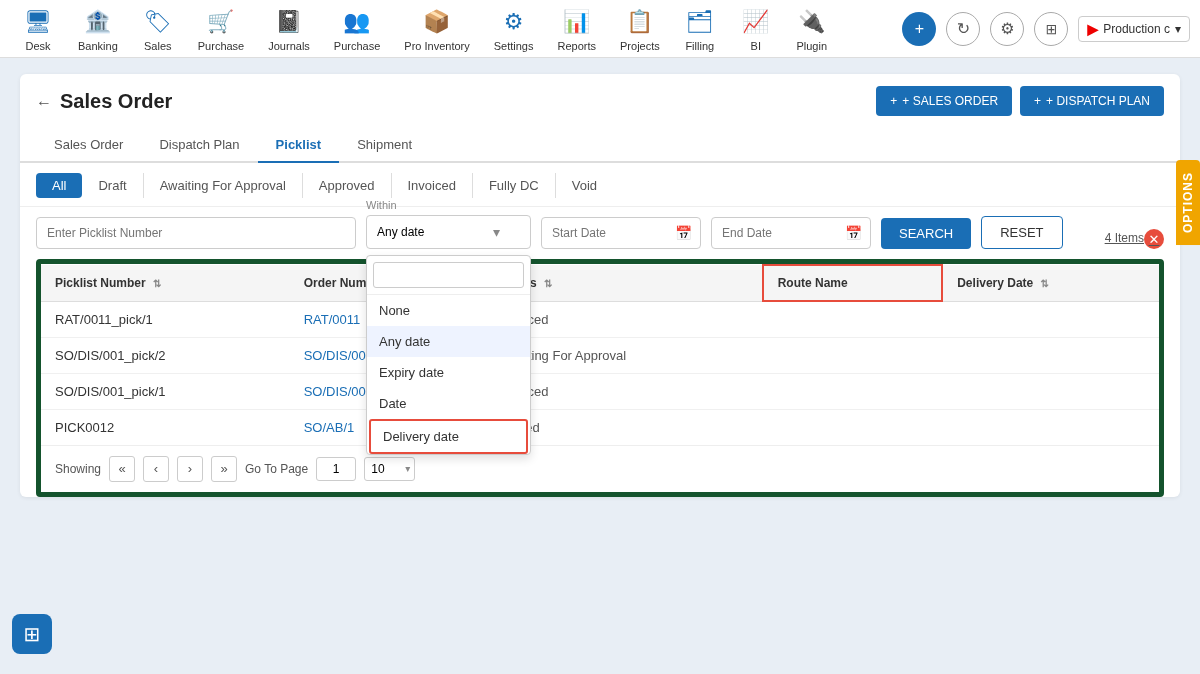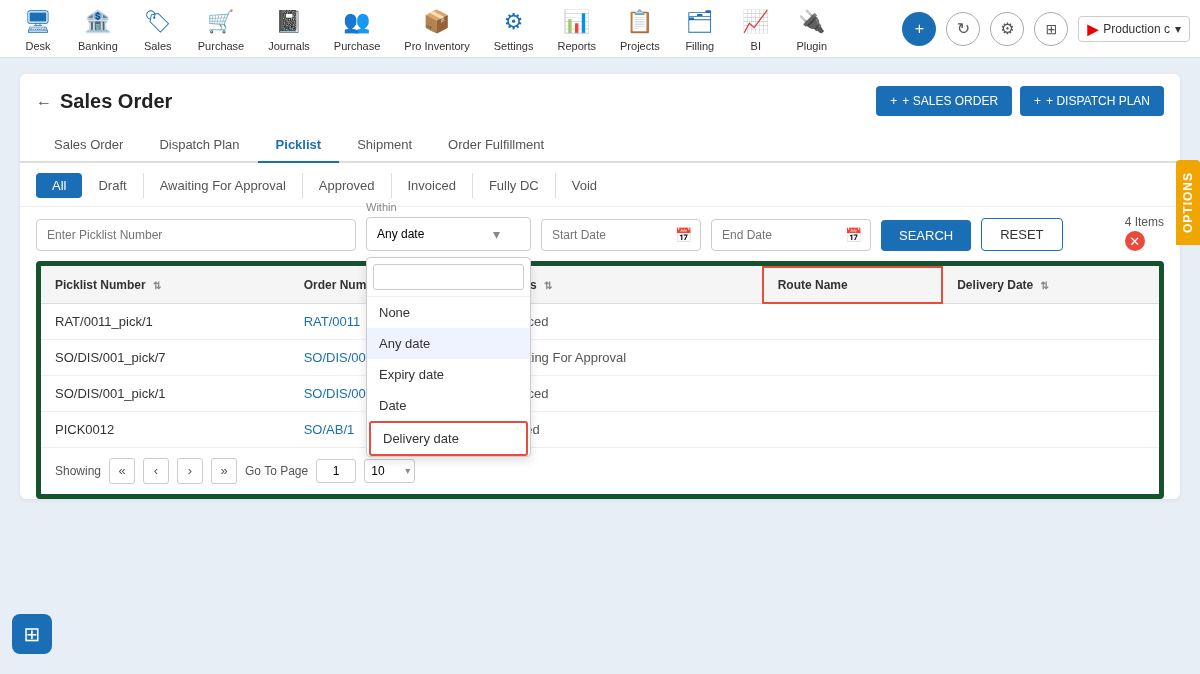--- a/index.html
+++ b/index.html
@@ -157,21 +157,21 @@
       border: none; border-radius: 4px;
       padding: 8px 18px; font-size: 13px; cursor: pointer;
     }
     .btn-reset {
       background: white; color: #333;
       border: 1px solid #1a6eb5; border-radius: 4px;
       padding: 8px 18px; font-size: 13px; cursor: pointer;
     }
     .items-count {
       margin-left: auto; font-size: 12px; color: #555;
-      display: flex; flex-direction: column; align-items: flex-start;
+      display: flex; align-items: center; text-decoration: underline;
     }
     .close-x {
       background: #e74c3c; color: white; border-radius: 50%;
       width: 20px; height: 20px;
       display: flex; align-items: center; justify-content: center;
       font-size: 13px; cursor: pointer; margin-top: 2px;
     }
 
     
     .dropdown-menu {
@@ -428,21 +428,20 @@
           <span>+ DISPATCH PLAN</span>
         </button>
       </div>
     </div>
 
     <div class="tabs-row" style="padding: 0 16px; margin-top: 8px;">
       <div class="tab">Sales Order</div>
       <div class="tab">Dispatch Plan</div>
       <div class="tab active">Picklist</div>
       <div class="tab">Shipment</div>
-      <div class="tab">Order Fulfillment</div>
     </div>
 
     <div class="filter-tabs" style="padding: 10px 16px 8px 16px;">
       <div class="filter-tab active">All</div>
       <div class="filter-tab">Draft</div>
       <div class="filter-tab">Awaiting For Approval</div>
       <div class="filter-tab">Approved</div>
       <div class="filter-tab">Invoiced</div>
       <div class="filter-tab">Fully DC</div>
       <div class="filter-tab">Void</div>
@@ -517,21 +516,21 @@
         </thead>
         <tbody>
           <tr>
             <td>RAT/0011_pick/1</td>
             <td class="link">RAT/0011</td>
             <td class="status-invoiced">Invoiced</td>
             <td></td>
             <td></td>
           </tr>
           <tr>
-            <td>SO/DIS/001_pick/7</td>
+            <td>SO/DIS/001_pick/2</td>
             <td class="link">SO/DIS/001</td>
             <td class="status-awaiting">Awaiting For Approval</td>
             <td></td>
             <td></td>
           </tr>
           <tr>
             <td>SO/DIS/001_pick/1</td>
             <td class="link">SO/DIS/001</td>
             <td class="status-invoiced">Invoiced</td>
             <td></td>

